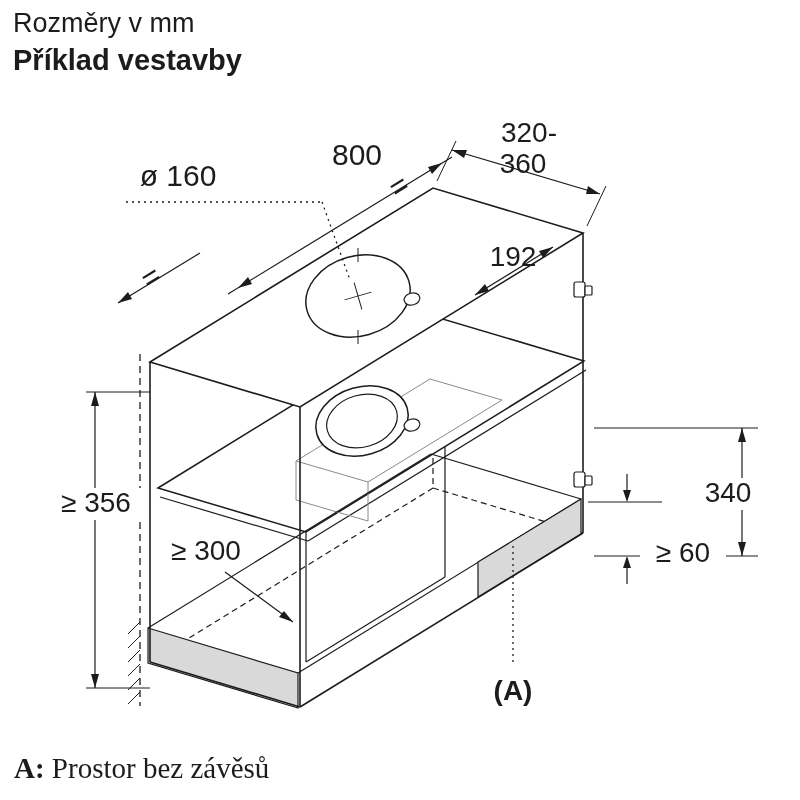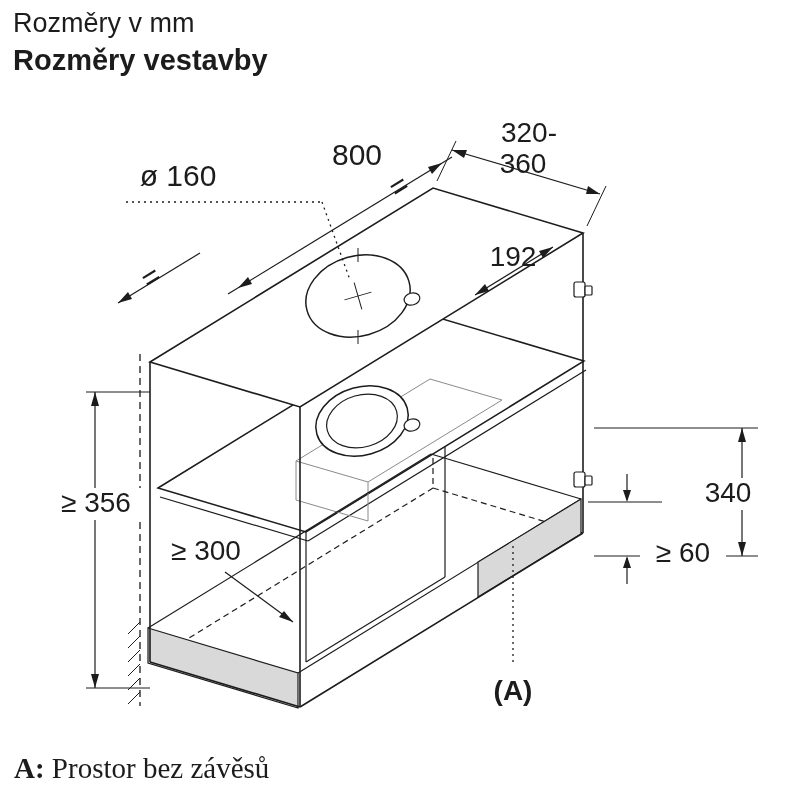--- a/index.html
+++ b/index.html
@@ -16,21 +16,21 @@
   .dim-label{font-size:28px;}
   .dim-label-lg{font-size:30px;}
   .dim-label-bold{font-size:28px;font-weight:bold;}
 </style>
 </head>
 <body>
 
 <div class="page">
 
   <div class="title-line1">Rozměry v mm</div>
-  <div class="title-line2">Rozměry vestavby</div>
+  <div class="title-line2">Příklad vestavby</div>
 
   <svg class="drawing" width="800" height="800" viewBox="0 0 800 800">
 
     <g stroke="#1c1c1c" fill="none">
       <line x1="140" y1="354" x2="140" y2="706" stroke-width="1.3" stroke-dasharray="7 5"></line>
       <line x1="140" y1="622" x2="128" y2="634" stroke-width="1"></line>
       <line x1="140" y1="636" x2="128" y2="648" stroke-width="1"></line>
       <line x1="140" y1="650" x2="128" y2="662" stroke-width="1"></line>
       <line x1="140" y1="664" x2="128" y2="676" stroke-width="1"></line>
       <line x1="140" y1="678" x2="128" y2="690" stroke-width="1"></line>

